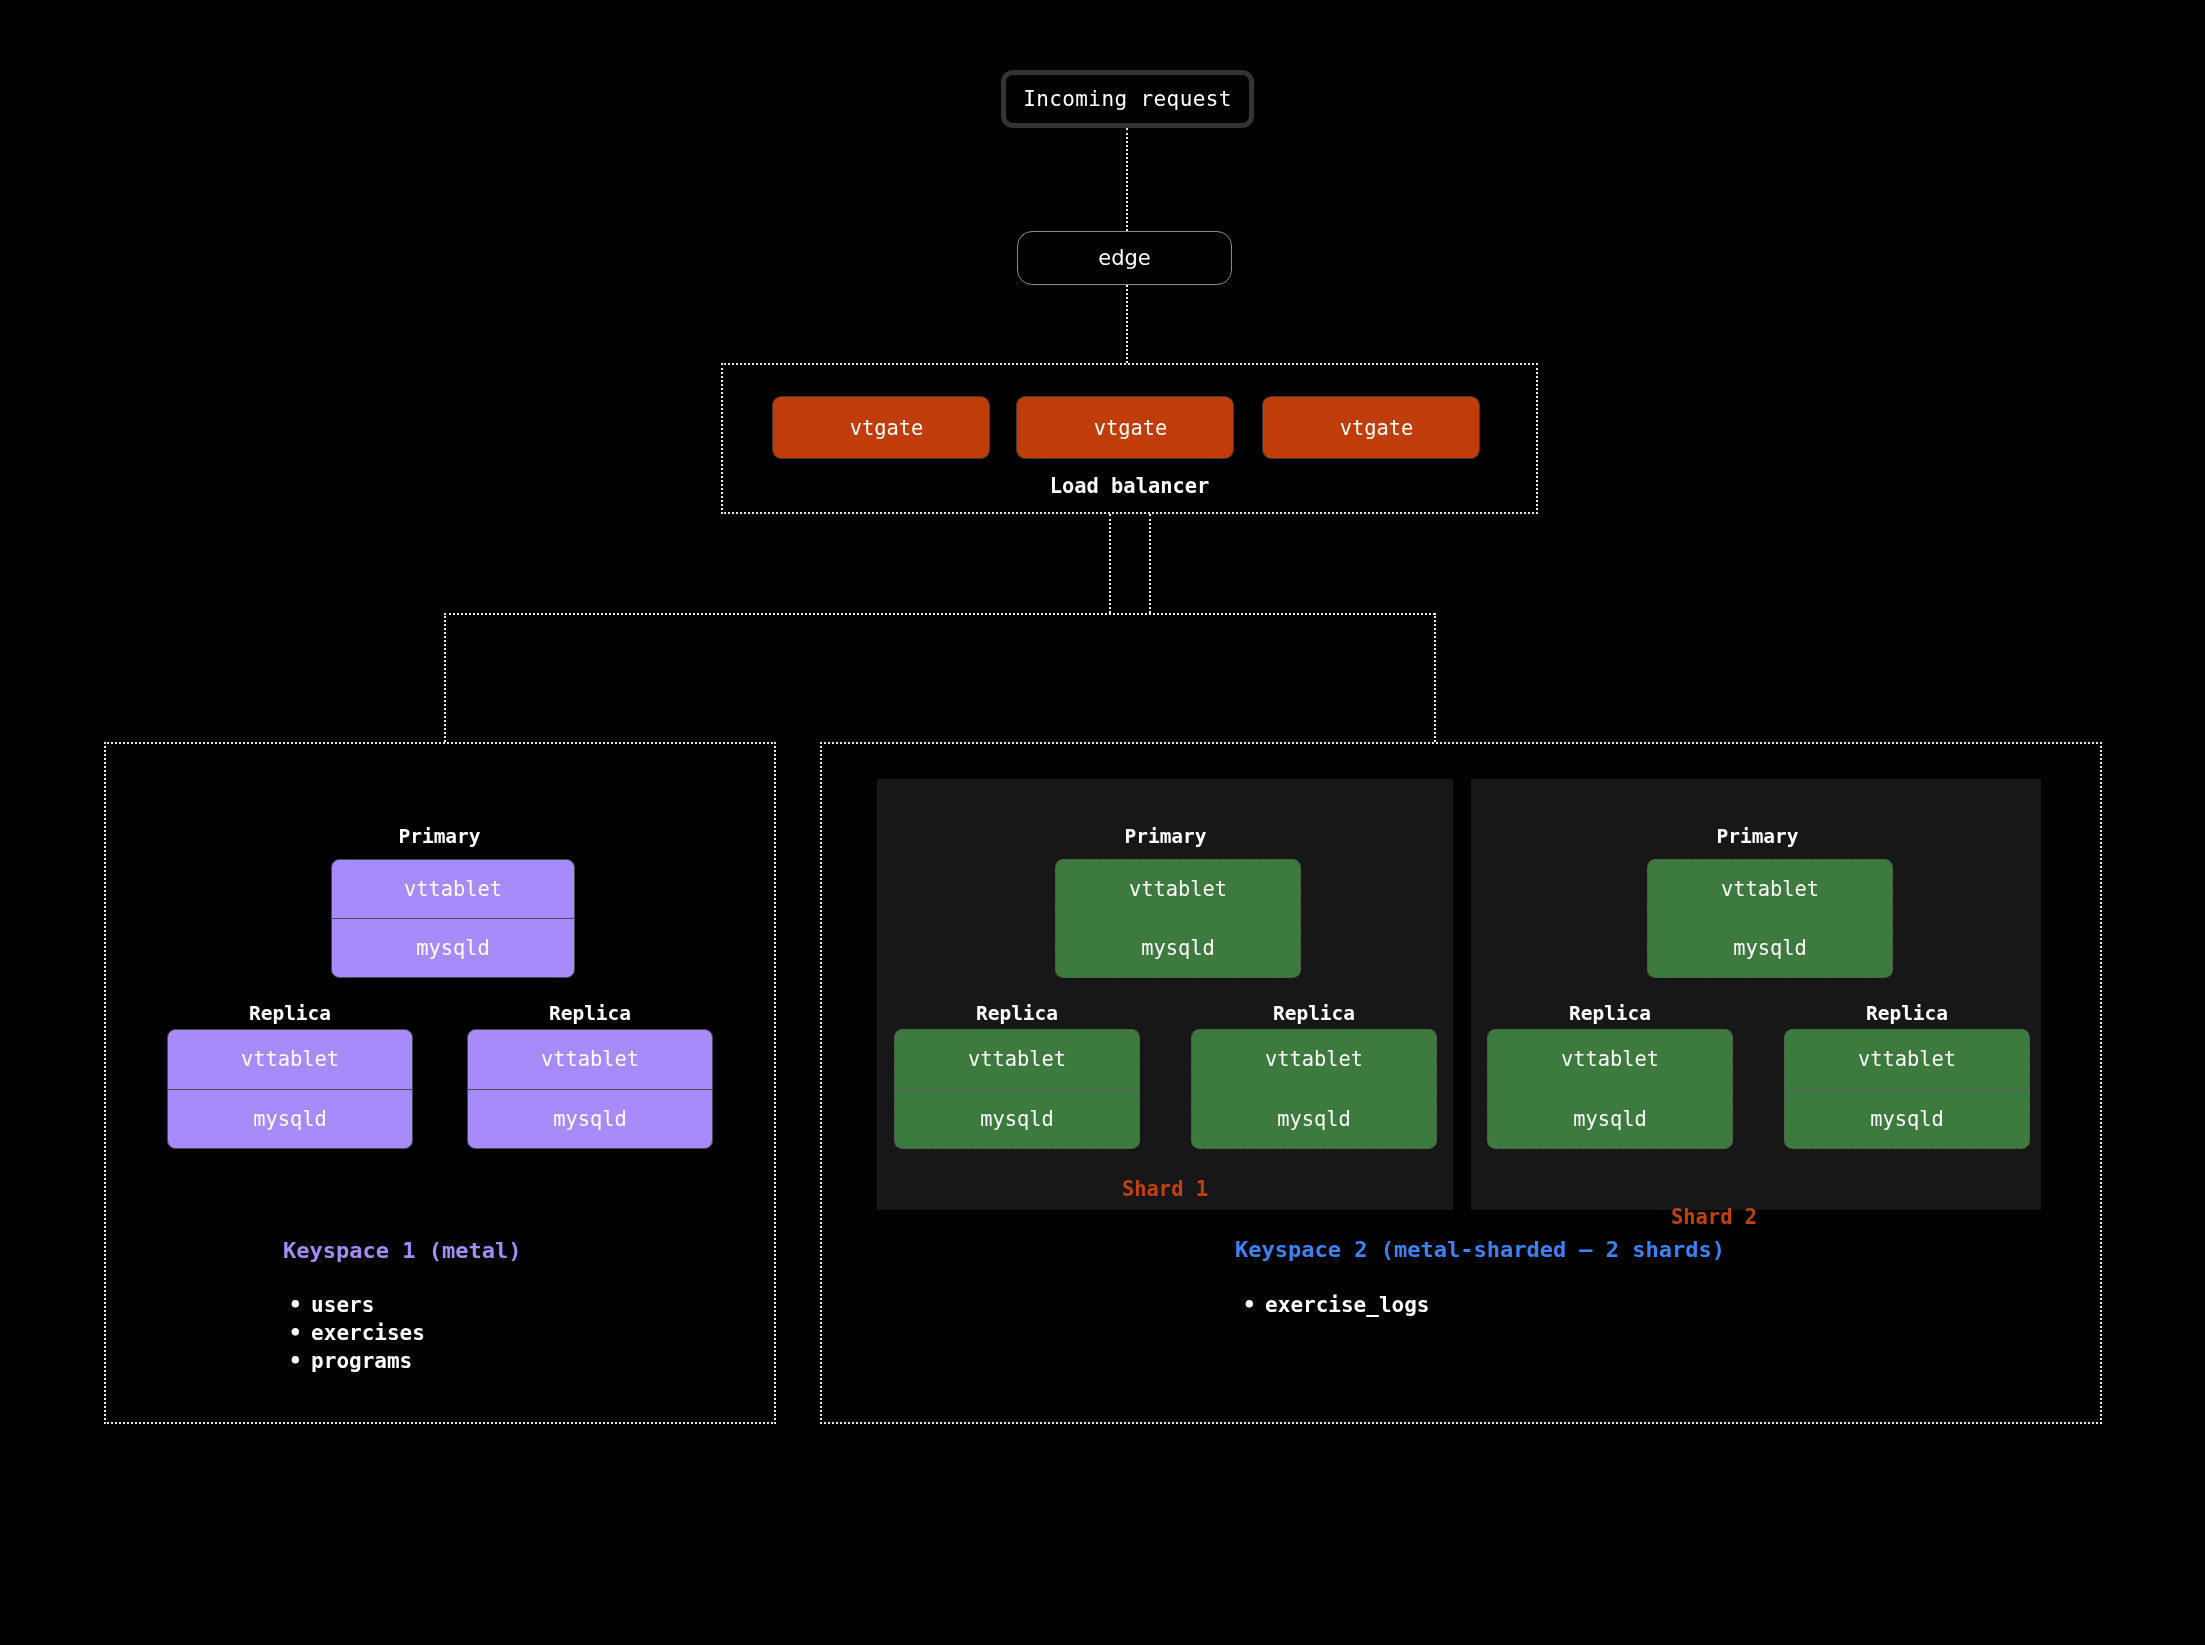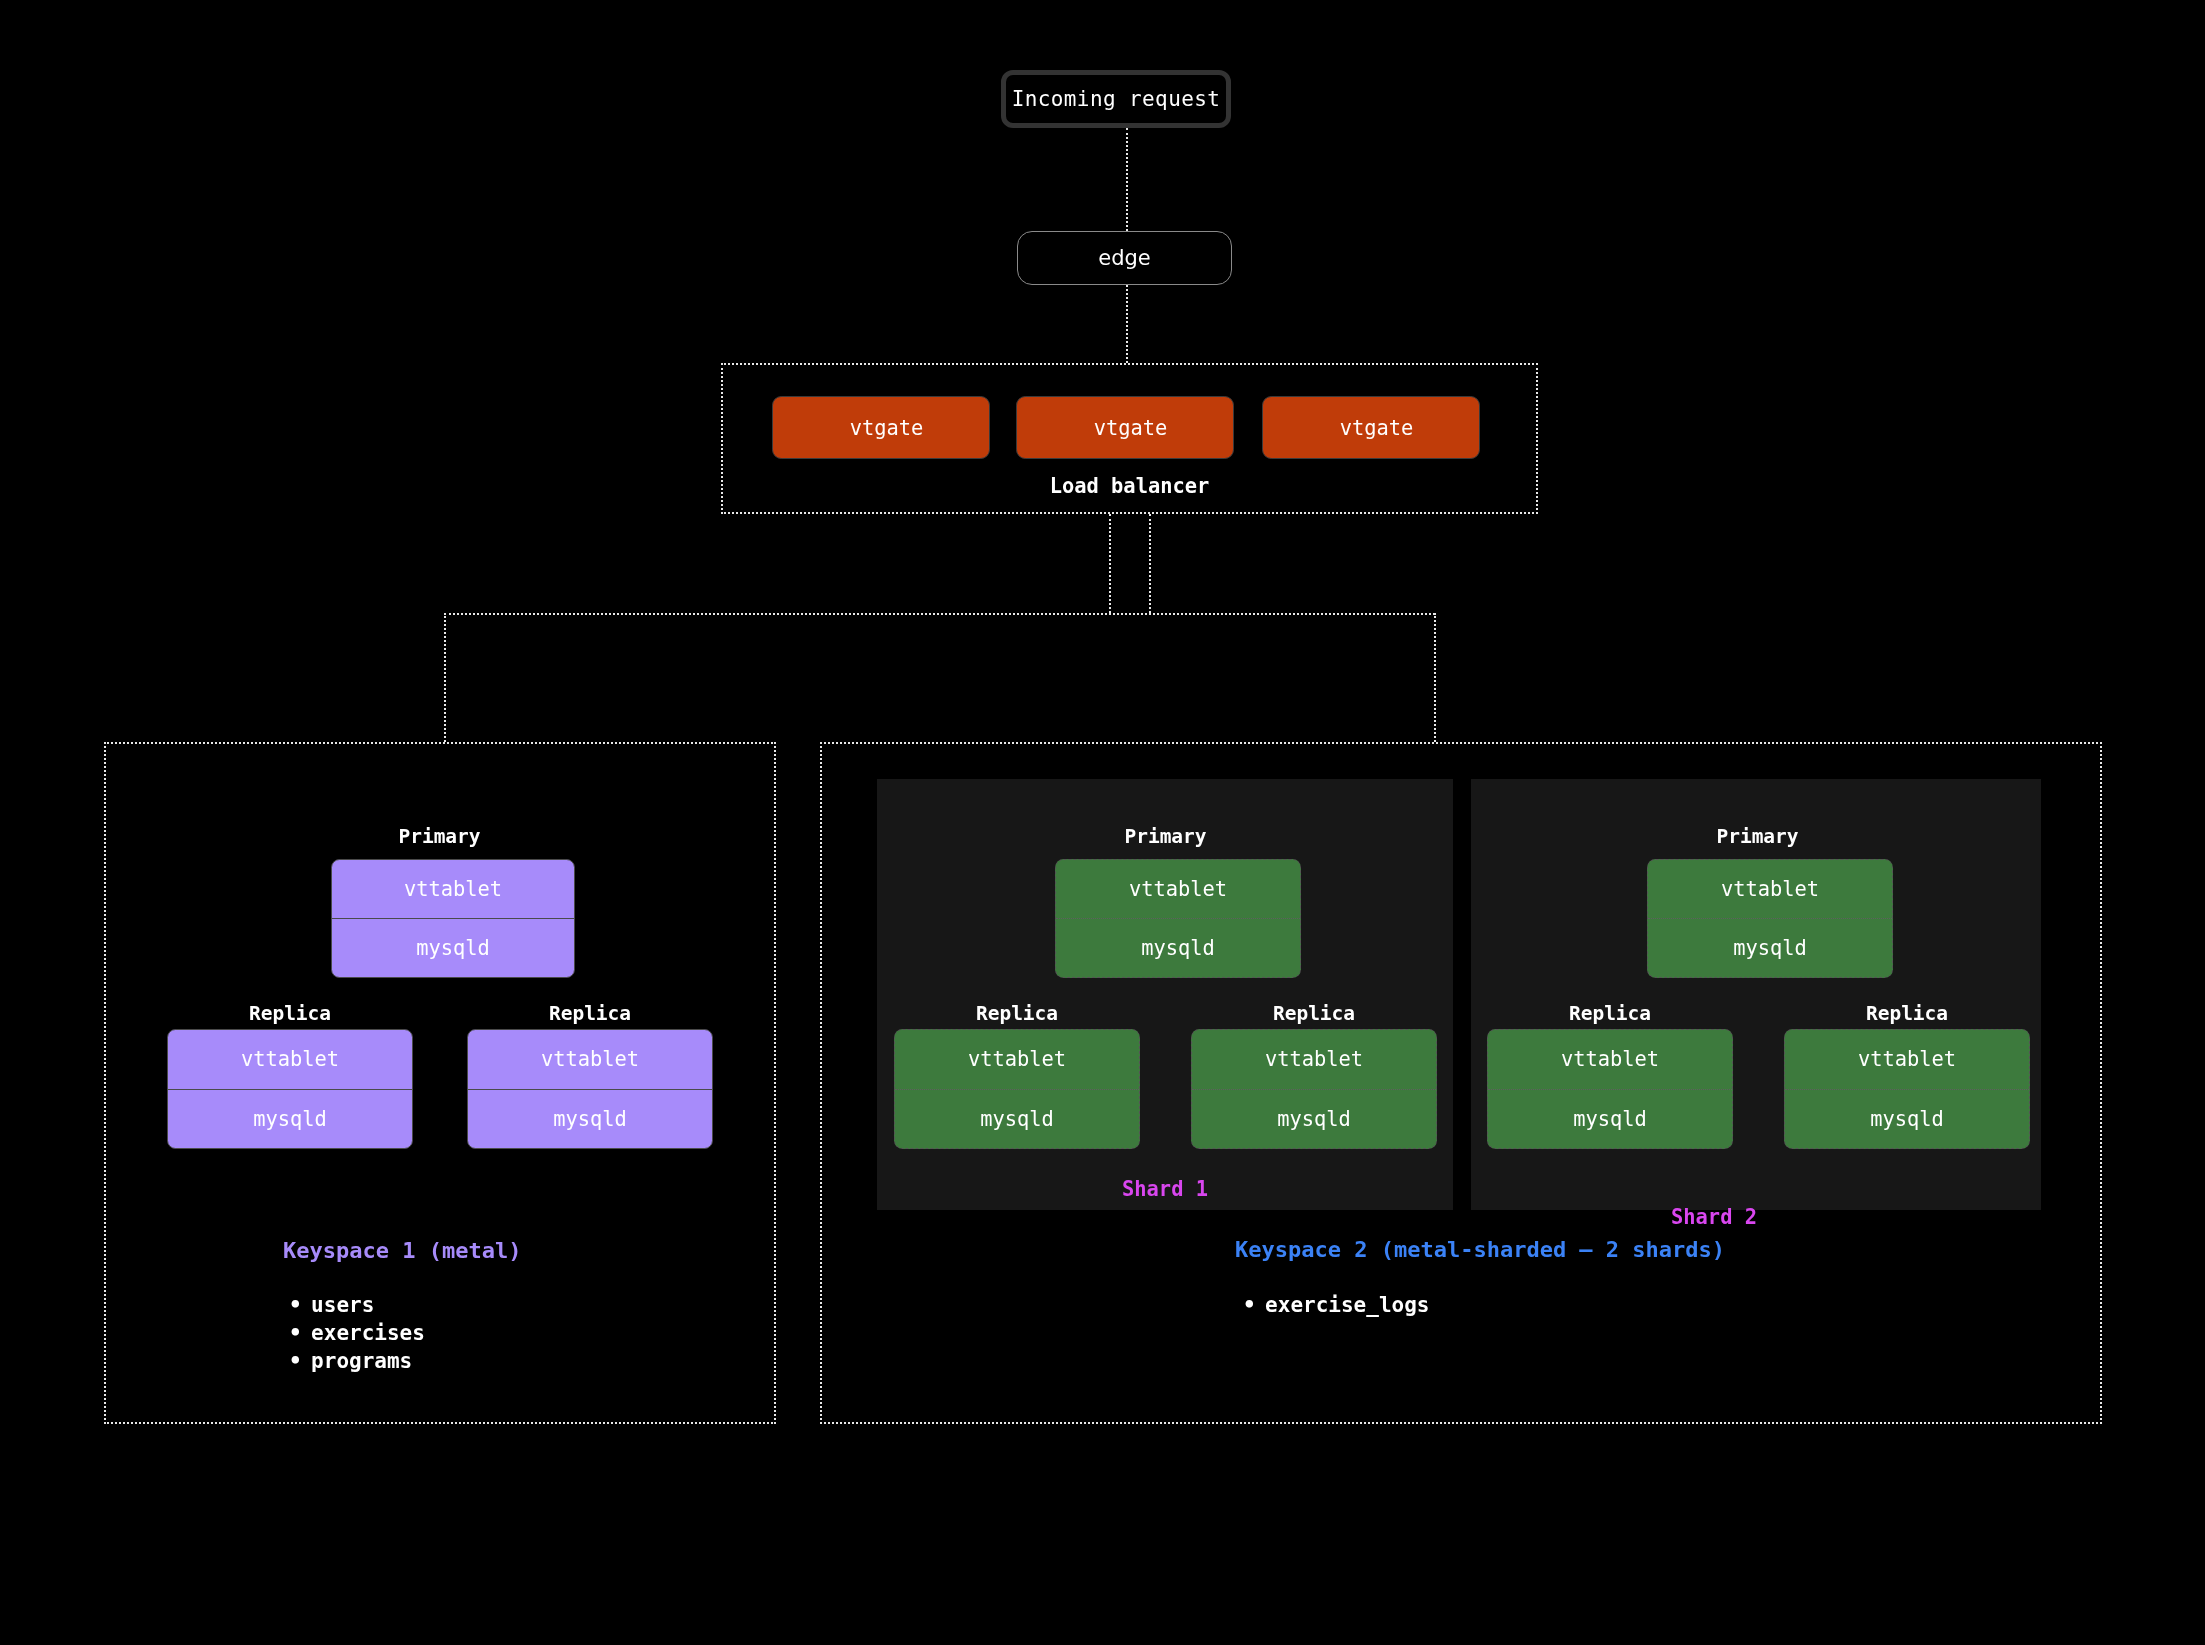--- a/index.html
+++ b/index.html
@@ -5,21 +5,21 @@
   html,body{margin:0;padding:0;background:#000;}
   body{
     width:2205px;height:1645px;position:relative;overflow:hidden;
     font-family:"DejaVu Sans Mono","Liberation Mono",monospace;
     color:#fff;
   }
   .abs{position:absolute;}
 
   
   .node-incoming{
-    left:1001px;top:70px;width:230px;height:58px;
+    left:1001px;top:70px;width:253px;height:58px;
     border:5.1px solid #333333;border-radius:12px;background:#000;
     display:flex;align-items:center;justify-content:center;
     font-size:21px;letter-spacing:0.4px;color:#ffffff;
     box-sizing:border-box;
   }
   .node-edge{
     left:1017px;top:231px;width:215px;height:54px;
     border:1.7px solid #8a8a8a;border-radius:15px;background:#000;
     display:flex;align-items:center;justify-content:center;
     font-family:"DejaVu Sans","Liberation Sans",sans-serif;
@@ -75,21 +75,21 @@
     background:#a78bfa;border:1.7px solid #4a4a4a;
   }
   .tablet.purple .seg + .seg{border-top:1.7px solid #4a4a4a;}
   .tablet.green{
     background:#3d7a3d;border:1.7px dashed #555555;
   }
   .tablet.green .seg + .seg{border-top:1.7px dotted #5f5f5f;}
 
   .shard-label{
     position:absolute;text-align:center;font-size:20.4px;font-weight:bold;
-    color:#d946ef;white-space:nowrap;
+    color:#c2410c;white-space:nowrap;
   }
 
   
   .ks-title{
     position:absolute;font-size:22px;font-weight:bold;white-space:nowrap;
   }
   #ks1-title{color:#a78bfa;}
   #ks2-title{color:#3b82f6;}
   .table-list{position:absolute;margin:0;padding:0;list-style:none;}
   .table-list li{

